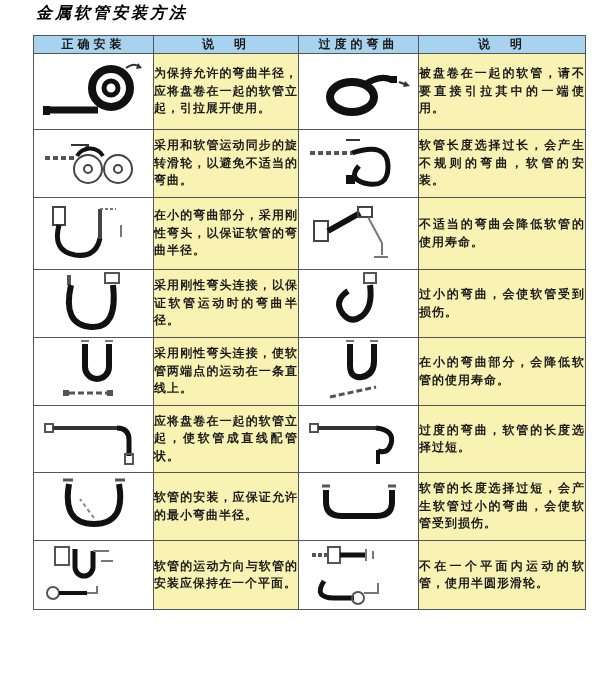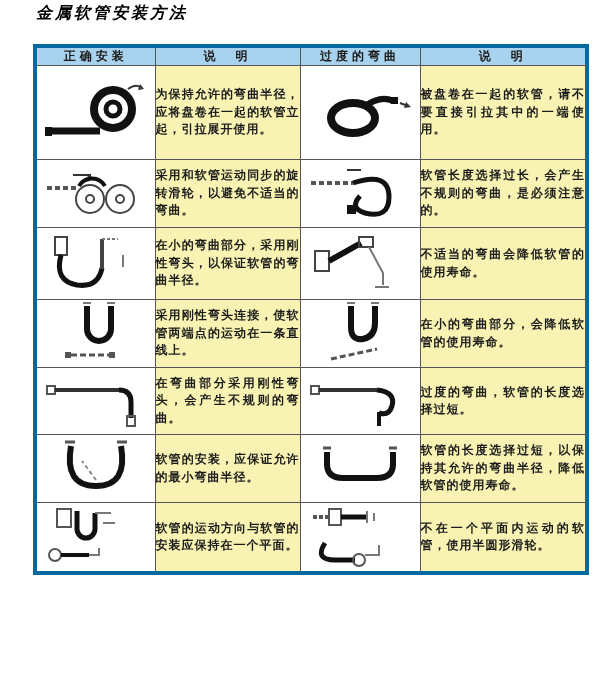--- a/index.html
+++ b/index.html
@@ -9,23 +9,23 @@
     position:relative;overflow:hidden;
   }
   .page{position:absolute;inset:0;padding-left:26px;}
   .doc-title{
     position:absolute;left:36px;top:3px;
     font-size:16px;font-weight:bold;font-style:italic;
     letter-spacing:3px;color:#000;
     font-family:"DejaVu Serif","Liberation Serif",serif;
   }
   table.install-table{
-    position:absolute;left:33px;top:44px;width:552px;
+    position:absolute;left:33px;top:35px;width:552px;
     border-collapse:collapse;table-layout:fixed;
-    border:4px solid #0369a1;
+    border:1px solid #0369a1;
   }
   table.install-table col.c1{width:120px;}
   table.install-table col.c2{width:145px;}
   table.install-table col.c3{width:120px;}
   table.install-table col.c4{width:167px;}
   table.install-table th, table.install-table td{
     border:1px solid #555;padding:0;
   }
   tr.head{height:18px;}
   th.hcell{
@@ -63,21 +63,21 @@
     <thead>
       <tr class="head">
         <th class="hcell">正确安装</th>
         <th class="hcell">说　明</th>
         <th class="hcell">过度的弯曲</th>
         <th class="hcell">说　明</th>
       </tr>
     </thead>
     <tbody>
 
-      <tr style="height:94px">
+      <tr style="height:76px">
         <td class="img">
           <div class="figwrap">
             <svg width="106" height="64" viewBox="0 0 106 64">
               <circle cx="70" cy="30" r="19" stroke="#111" stroke-width="8" fill="none"></circle>
               <circle cx="70" cy="30" r="7" stroke="#111" stroke-width="5" fill="none"></circle>
               <path d="M6 52 H57" stroke="#111" stroke-width="7"></path>
               <rect x="2" y="48" width="7" height="9" fill="#111"></rect>
               <path d="M85 10 q8 -6 14 -1" stroke="#333" stroke-width="2" fill="none"></path>
               <path d="M97 5 l4 5 -6 1 z" fill="#333"></path>
             </svg>
@@ -118,21 +118,21 @@
         <td class="img">
           <div class="figwrap">
             <svg width="106" height="62" viewBox="0 0 106 62">
               <path d="M4 22 H46" stroke="#555" stroke-width="4" stroke-dasharray="5 3"></path>
               <path d="M40 9 h14" stroke="#333" stroke-width="2"></path>
               <path d="M46 22 q36 -12 36 14 q0 22 -24 16 q-16 -5 -5 -17" stroke="#111" stroke-width="5" fill="none"></path>
               <rect x="40" y="44" width="9" height="9" fill="#111"></rect>
             </svg>
           </div>
         </td>
-        <td class="desc">软管长度选择过长，会产生不规则的弯曲，是必须注意的。</td>
+        <td class="desc">软管长度选择过长，会产生不规则的弯曲，软管的安装。</td>
       </tr>
 
       <tr style="height:72px">
         <td class="img">
           <div class="figwrap">
             <svg width="106" height="66" viewBox="0 0 106 66">
               <rect x="12" y="8" width="12" height="18" stroke="#444" stroke-width="2" fill="none"></rect>
               <path d="M18 26 q-7 26 16 30 q21 3 25 -17" stroke="#111" stroke-width="5" fill="none"></path>
               <path d="M59 10 v30" stroke="#444" stroke-width="4"></path>
               <path d="M59 10 h16" stroke="#777" stroke-width="2" stroke-dasharray="3 2"></path>
@@ -148,20 +148,41 @@
               <path d="M22 32 L54 14" stroke="#111" stroke-width="6"></path>
               <rect x="52" y="8" width="14" height="10" stroke="#444" stroke-width="2" fill="none"></rect>
               <path d="M62 18 L76 44 v12" stroke="#777" stroke-width="2" fill="none"></path>
               <path d="M68 58 h14" stroke="#777" stroke-width="2"></path>
             </svg>
           </div>
         </td>
         <td class="desc">不适当的弯曲会降低软管的使用寿命。</td>
       </tr>
 
+      <tr style="height:68px">
+        <td class="img">
+          <div class="figwrap">
+            <svg width="106" height="62" viewBox="0 0 106 62">
+              <path d="M28 4 v10" stroke="#555" stroke-width="4"></path>
+              <rect x="64" y="2" width="14" height="10" stroke="#555" stroke-width="2" fill="none"></rect>
+              <path d="M30 14 q-9 40 20 42 q27 2 22 -42" stroke="#111" stroke-width="6" fill="none"></path>
+            </svg>
+          </div>
+        </td>
+        <td class="desc">采用刚性弯头连接，以保证软管运动时的弯曲半径。</td>
+        <td class="img">
+          <div class="figwrap">
+            <svg width="106" height="62" viewBox="0 0 106 62">
+              <rect x="58" y="2" width="12" height="10" stroke="#555" stroke-width="2" fill="none"></rect>
+              <path d="M42 20 q-15 10 -5 23 q8 10 19 2 q11 -9 8 -31" stroke="#111" stroke-width="6" fill="none"></path>
+            </svg>
+          </div>
+        </td>
+        <td class="desc">过小的弯曲，会使软管受到损伤。</td>
+      </tr>
 
       <tr style="height:68px">
         <td class="img">
           <div class="figwrap">
             <svg width="106" height="62" viewBox="0 0 106 62">
               <path d="M40 2 h8 M64 2 h8" stroke="#777" stroke-width="2"></path>
               <path d="M44 5 v23 a12 12 0 0 0 24 0 V5" stroke="#111" stroke-width="6" fill="none"></path>
               <path d="M28 54 h38" stroke="#555" stroke-width="3" stroke-dasharray="6 3"></path>
               <rect x="22" y="51" width="6" height="6" fill="#555"></rect>
               <rect x="66" y="51" width="6" height="6" fill="#555"></rect>
@@ -186,21 +207,21 @@
         <td class="img">
           <div class="figwrap">
             <svg width="106" height="62" viewBox="0 0 106 62">
               <rect x="4" y="18" width="8" height="8" stroke="#555" stroke-width="2" fill="none"></rect>
               <path d="M12 22 H76" stroke="#333" stroke-width="4"></path>
               <path d="M76 22 q12 0 12 12 v16" stroke="#111" stroke-width="5" fill="none"></path>
               <rect x="84" y="48" width="8" height="10" stroke="#555" stroke-width="2" fill="none"></rect>
             </svg>
           </div>
         </td>
-        <td class="desc">在弯曲部分采用刚性弯头，会产生不规则的弯曲。</td>
+        <td class="desc">应将盘卷在一起的软管立起，使软管成直线配管状。</td>
         <td class="img">
           <div class="figwrap">
             <svg width="106" height="62" viewBox="0 0 106 62">
               <rect x="4" y="18" width="8" height="8" stroke="#555" stroke-width="2" fill="none"></rect>
               <path d="M12 22 H70" stroke="#333" stroke-width="4"></path>
               <path d="M70 22 q19 2 15 16 q-3 10 -13 7" stroke="#111" stroke-width="5" fill="none"></path>
               <path d="M72 44 v14" stroke="#111" stroke-width="4"></path>
             </svg>
           </div>
         </td>
@@ -219,21 +240,21 @@
         </td>
         <td class="desc">软管的安装，应保证允许的最小弯曲半径。</td>
         <td class="img">
           <div class="figwrap">
             <svg width="106" height="62" viewBox="0 0 106 62">
               <path d="M16 12 h8 M82 12 h8" stroke="#555" stroke-width="3"></path>
               <path d="M20 16 v12 q0 14 16 14 h34 q16 0 16 -14 V16" stroke="#111" stroke-width="6" fill="none"></path>
             </svg>
           </div>
         </td>
-        <td class="desc">软管的长度选择过短，以保持其允许的弯曲半径，降低软管的使用寿命。</td>
+        <td class="desc">软管的长度选择过短，会产生软管过小的弯曲，会使软管受到损伤。</td>
       </tr>
 
       <tr style="height:62px">
         <td class="img">
           <div class="figwrap">
             <svg width="106" height="64" viewBox="0 0 106 64">
               <rect x="14" y="6" width="14" height="18" stroke="#555" stroke-width="2" fill="none"></rect>
               <path d="M34 8 v18 a9 9 0 0 0 18 0 V10" stroke="#111" stroke-width="5" fill="none"></path>
               <path d="M52 10 h16 M60 20 h12" stroke="#777" stroke-width="2"></path>
               <circle cx="12" cy="52" r="6" stroke="#555" stroke-width="2" fill="none"></circle>

